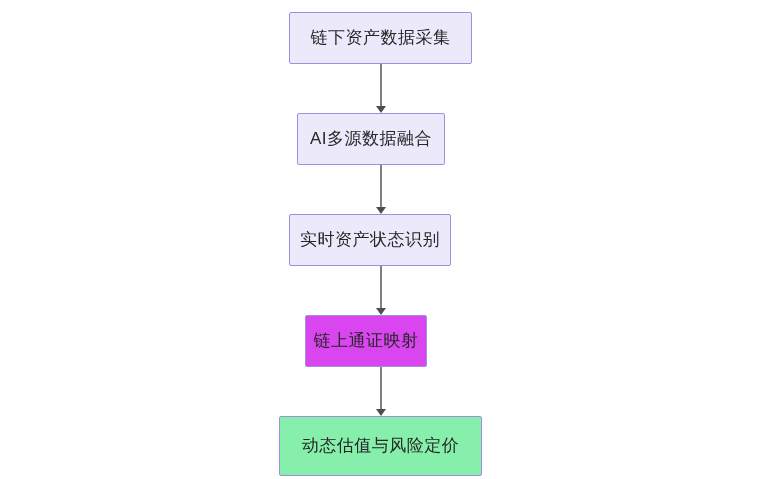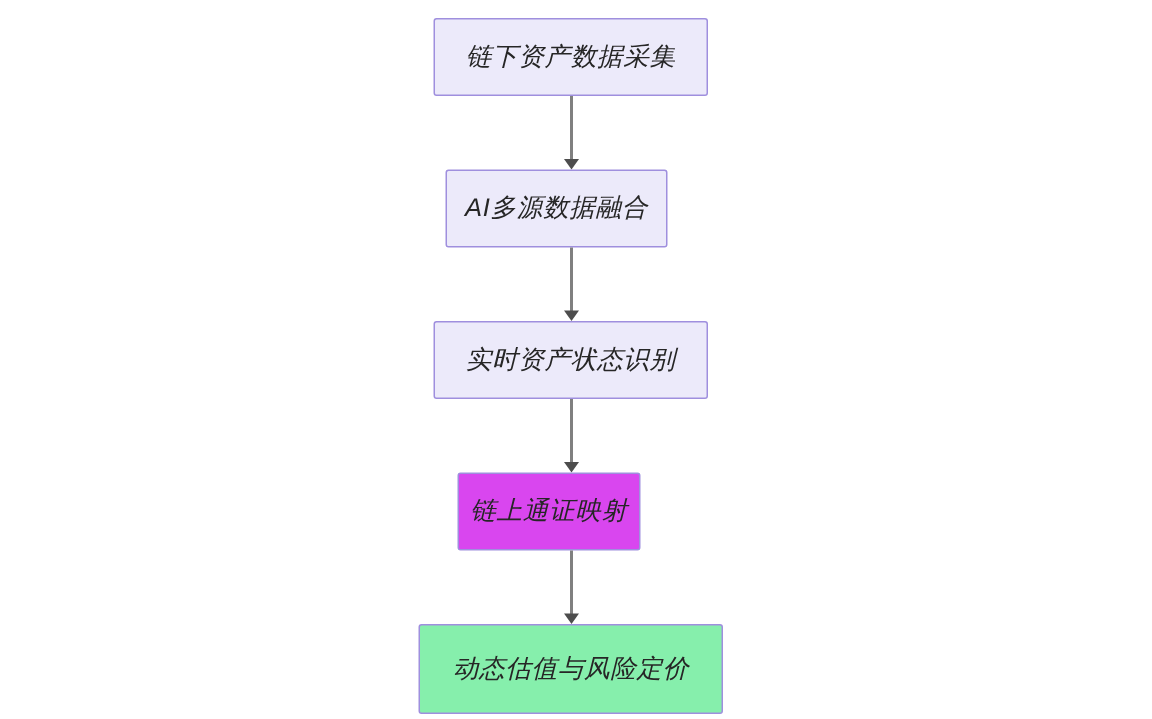--- a/index.html
+++ b/index.html
@@ -11,21 +11,20 @@
     height: 479px;
     background: #ffffff;
     font-family: "Liberation Sans", "DejaVu Sans", sans-serif;
     overflow: hidden;
   }
   #flow-canvas {
     position: relative;
     width: 768px;
     height: 479px;
     background: #ffffff;
-    font-style: italic;
   }
   .node {
     position: absolute;
     box-sizing: border-box;
     background: #ECEAFA;
     border: 1.5px solid #9F8FDE;
     border-radius: 2px;
     display: flex;
     align-items: center;
     justify-content: center;
@@ -77,21 +76,21 @@
 
   <div class="node" id="node-2" style="left: 297px; top: 113px; width: 148px; height: 52px; background: rgb(236, 234, 250); border-color: rgb(159, 143, 222); color: rgb(38, 38, 38);">
     <span class="node-label">AI多源数据融合</span>
   </div>
 
   <div class="connector" id="edge-2" style="left: 375px; top: 165px; height: 49px;">
     <div class="edge-line" style="height: 43px; background: rgb(128, 128, 128);"></div>
     <div class="edge-head" style="top: 42px; border-top-color: rgb(77, 77, 77);"></div>
   </div>
 
-  <div class="node" id="node-3" style="left: 289px; top: 214px; width: 183px; height: 52px; background: rgb(236, 234, 250); border-color: rgb(159, 143, 222); color: rgb(38, 38, 38);">
+  <div class="node" id="node-3" style="left: 289px; top: 214px; width: 162px; height: 52px; background: rgb(236, 234, 250); border-color: rgb(159, 143, 222); color: rgb(38, 38, 38);">
     <span class="node-label">实时资产状态识别</span>
   </div>
 
   <div class="connector" id="edge-3" style="left: 375px; top: 266px; height: 49px;">
     <div class="edge-line" style="height: 43px; background: rgb(128, 128, 128);"></div>
     <div class="edge-head" style="top: 42px; border-top-color: rgb(77, 77, 77);"></div>
   </div>
 
   <div class="node" id="node-4" style="left: 305px; top: 315px; width: 122px; height: 52px; background: #d946ef; border-color: rgb(159, 143, 222); color: rgb(38, 38, 38);">
     <span class="node-label">链上通证映射</span>

